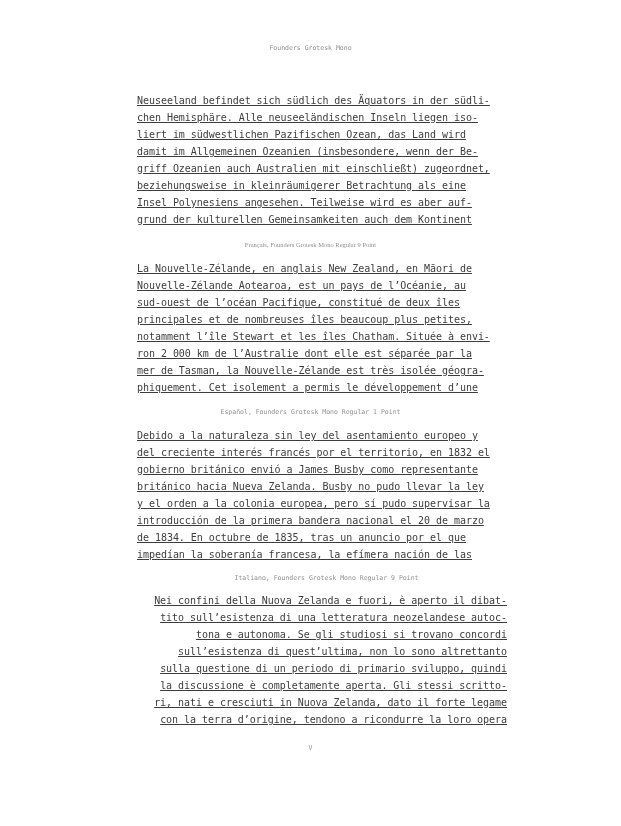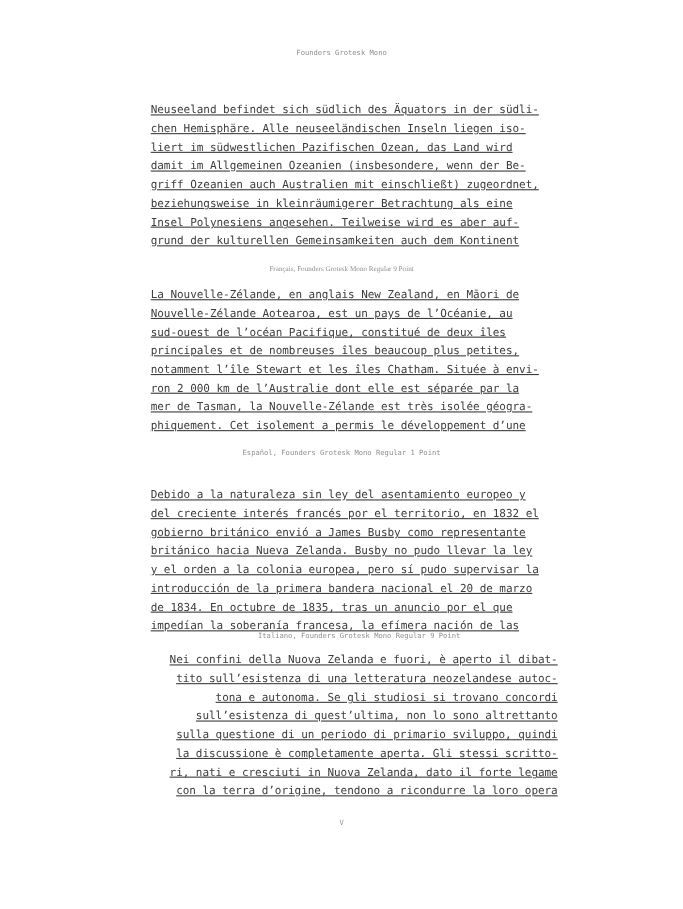--- a/index.html
+++ b/index.html
@@ -38,21 +38,21 @@
     color: #3d3d3d;
     white-space: pre;
     text-decoration: underline;
   }
   .doc-title      { top: 43px; }
   .label-deutsch  { top: 73px; }
   .para-deutsch   { top: 92px; }
   .label-francais { top: 240px; font-family: Liberation Serif, serif; }
   .para-francais  { top: 260px; }
   .label-espanol  { top: 407px; }
-  .para-espanol   { top: 442px; }
+  .para-espanol   { top: 427px; }
   .label-italiano { top: 573px; padding-left: 16px; }
   .para-italiano  { top: 592px; text-align: right; }
   .page-number    { top: 743px; }
 </style>
 </head>
 <body>
 
 <div class="page">
 
   <div class="doc-title">Founders Grotesk Mono</div>

